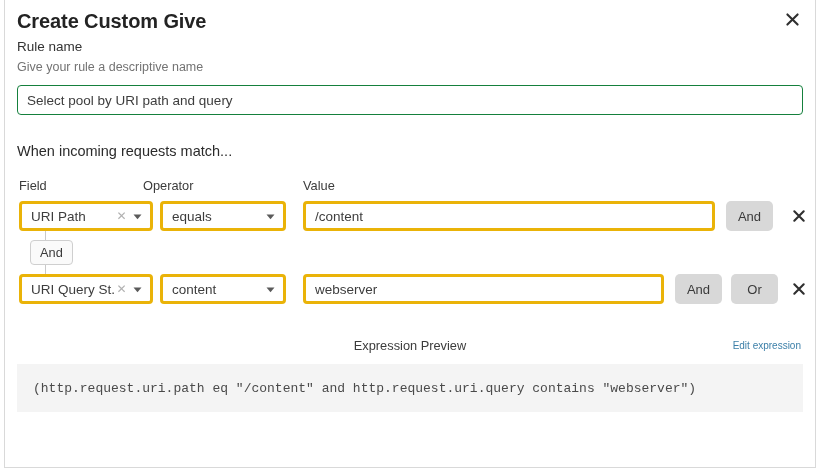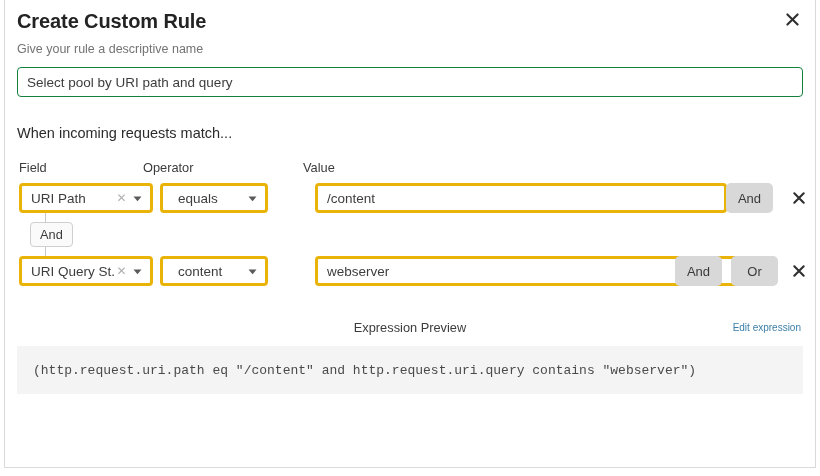--- a/index.html
+++ b/index.html
@@ -158,32 +158,31 @@
     width: 13px;
     display: flex;
     align-items: center;
     justify-content: center;
     cursor: pointer;
   }
   .caret svg { display: block; }
 
   .select-operator {
     left: 143px;
-    width: 108px;
-    padding: 0 6px 0 15px;
+    width: 126px;
+    padding: 0 6px 0 9px;
     cursor: pointer;
   }
   .select-operator .sel-text { flex: 1 1 auto; }
 
   .value-input {
     left: 286px;
     padding: 0 9px;
     background: #ffffff;
     outline: none;
-    margin-left: 12px;
   }
 
   .logic-btn {
     position: absolute;
     top: 0;
     height: 30px;
     min-width: 47px;
     box-sizing: border-box;
     background: #d8d8d8;
     border: none;
@@ -278,29 +277,30 @@
     white-space: pre;
     letter-spacing: 0px;
   }
 </style>
 </head>
 <body>
 
 <div class="dialog">
 
   <div class="dialog-header">
-    <div class="dialog-title">Create Custom Rule</div>
+    <div class="dialog-title">Create Custom Give</div>
     <div class="close-icon">
       <svg width="15" height="15" viewBox="0 0 15 15" aria-hidden="true">
         <path d="M2.4 2.4 L12.6 12.6 M12.6 2.4 L2.4 12.6" stroke="#2f2f2f" stroke-width="2.1" stroke-linecap="round"></path>
       </svg>
     </div>
   </div>
 
   <div>
+    <div class="field-label">Rule name</div>
     <div class="field-help">Give your rule a descriptive name</div>
     <input class="text-input" type="text" value="Select pool by URI path and query" style="">
   </div>
 
   <div>
     <div class="match-heading">When incoming requests match...</div>
 
     <div class="col-headers">
       <span class="col-field">Field</span>
       <span class="col-operator">Operator</span>
@@ -358,21 +358,21 @@
 
         <div class="ctrl select-operator">
           <span class="sel-text">content</span>
           <span class="caret">
             <svg width="11" height="11" viewBox="0 0 11 11" aria-hidden="true">
               <path d="M1.5 3.6 L9.5 3.6 L5.5 8.2 Z" fill="#5a5a5a"></path>
             </svg>
           </span>
         </div>
 
-        <input class="ctrl value-input" type="text" style="width: 428px;" value="webserver">
+        <input class="ctrl value-input" type="text" style="width: 361px;" value="webserver">
 
         <button class="logic-btn" style="left:658px;">And</button>
 
         <button class="logic-btn" style="left:714px;">Or</button>
 
         <div class="remove-icon" style="left:773px;">
           <svg width="14" height="14" viewBox="0 0 14 14" aria-hidden="true">
             <path d="M2.3 2.3 L11.7 11.7 M11.7 2.3 L2.3 11.7" stroke="#2f2f2f" stroke-width="2.1" stroke-linecap="round"></path>
           </svg>
         </div>

